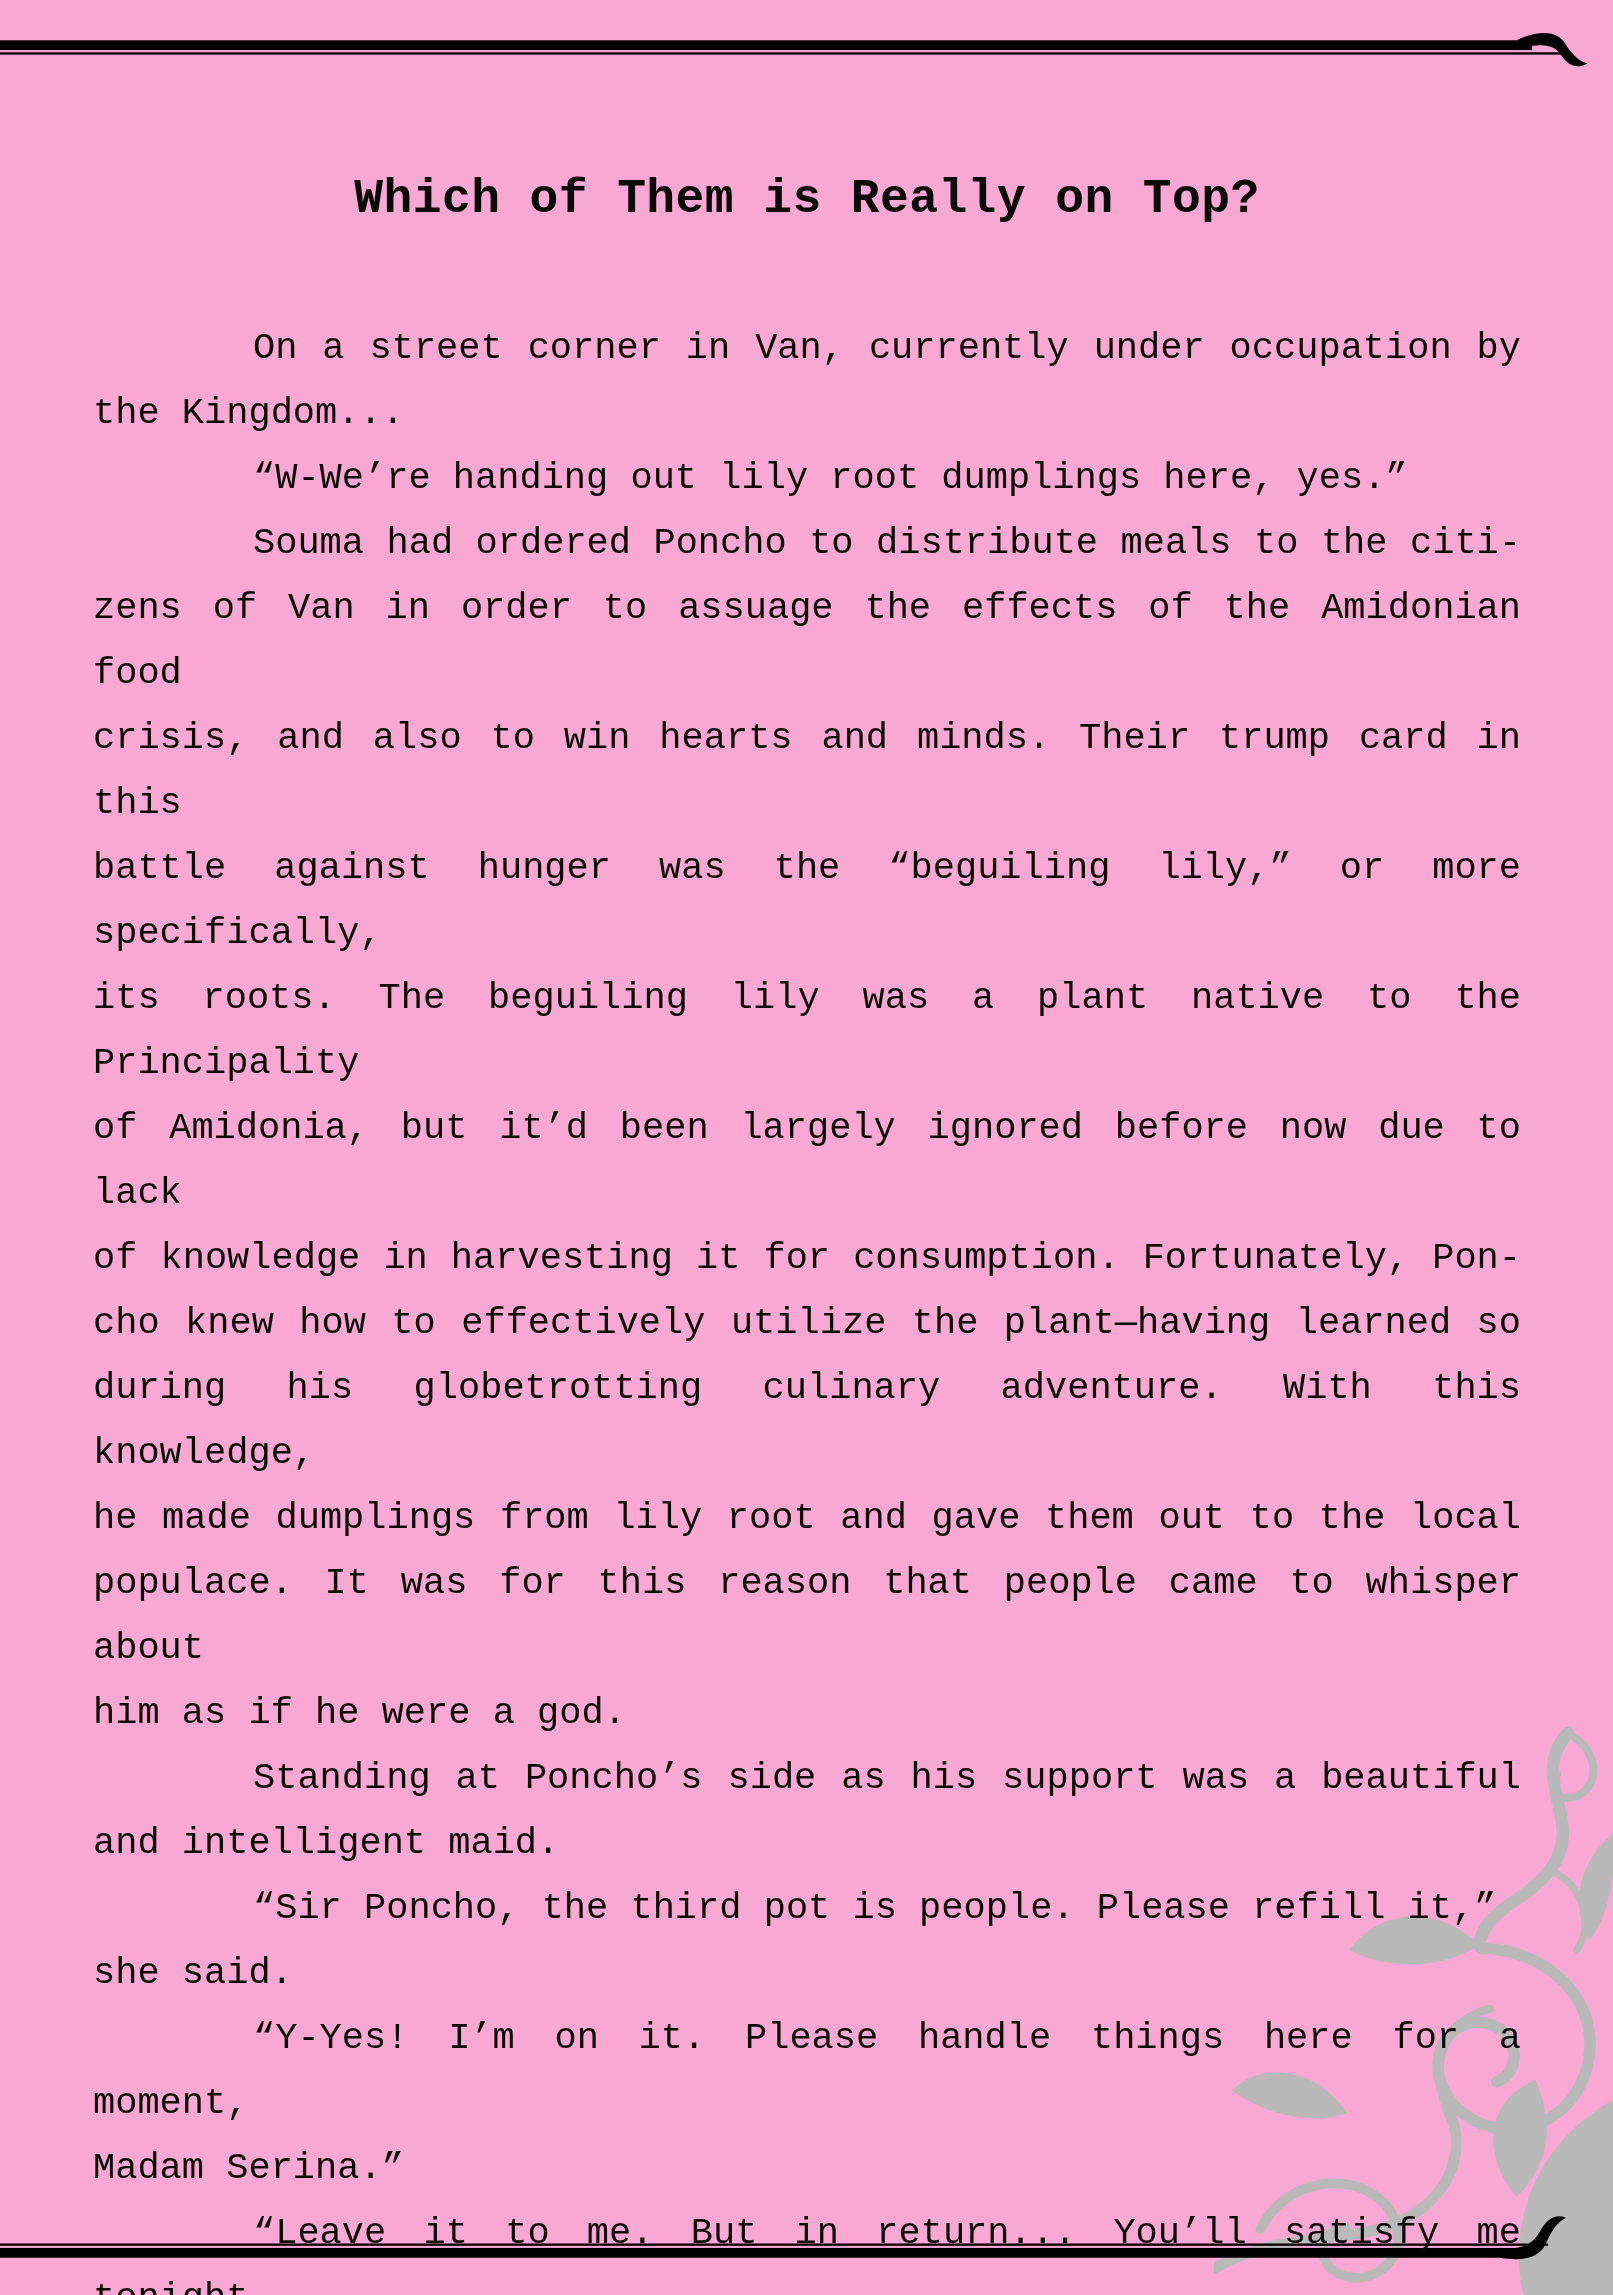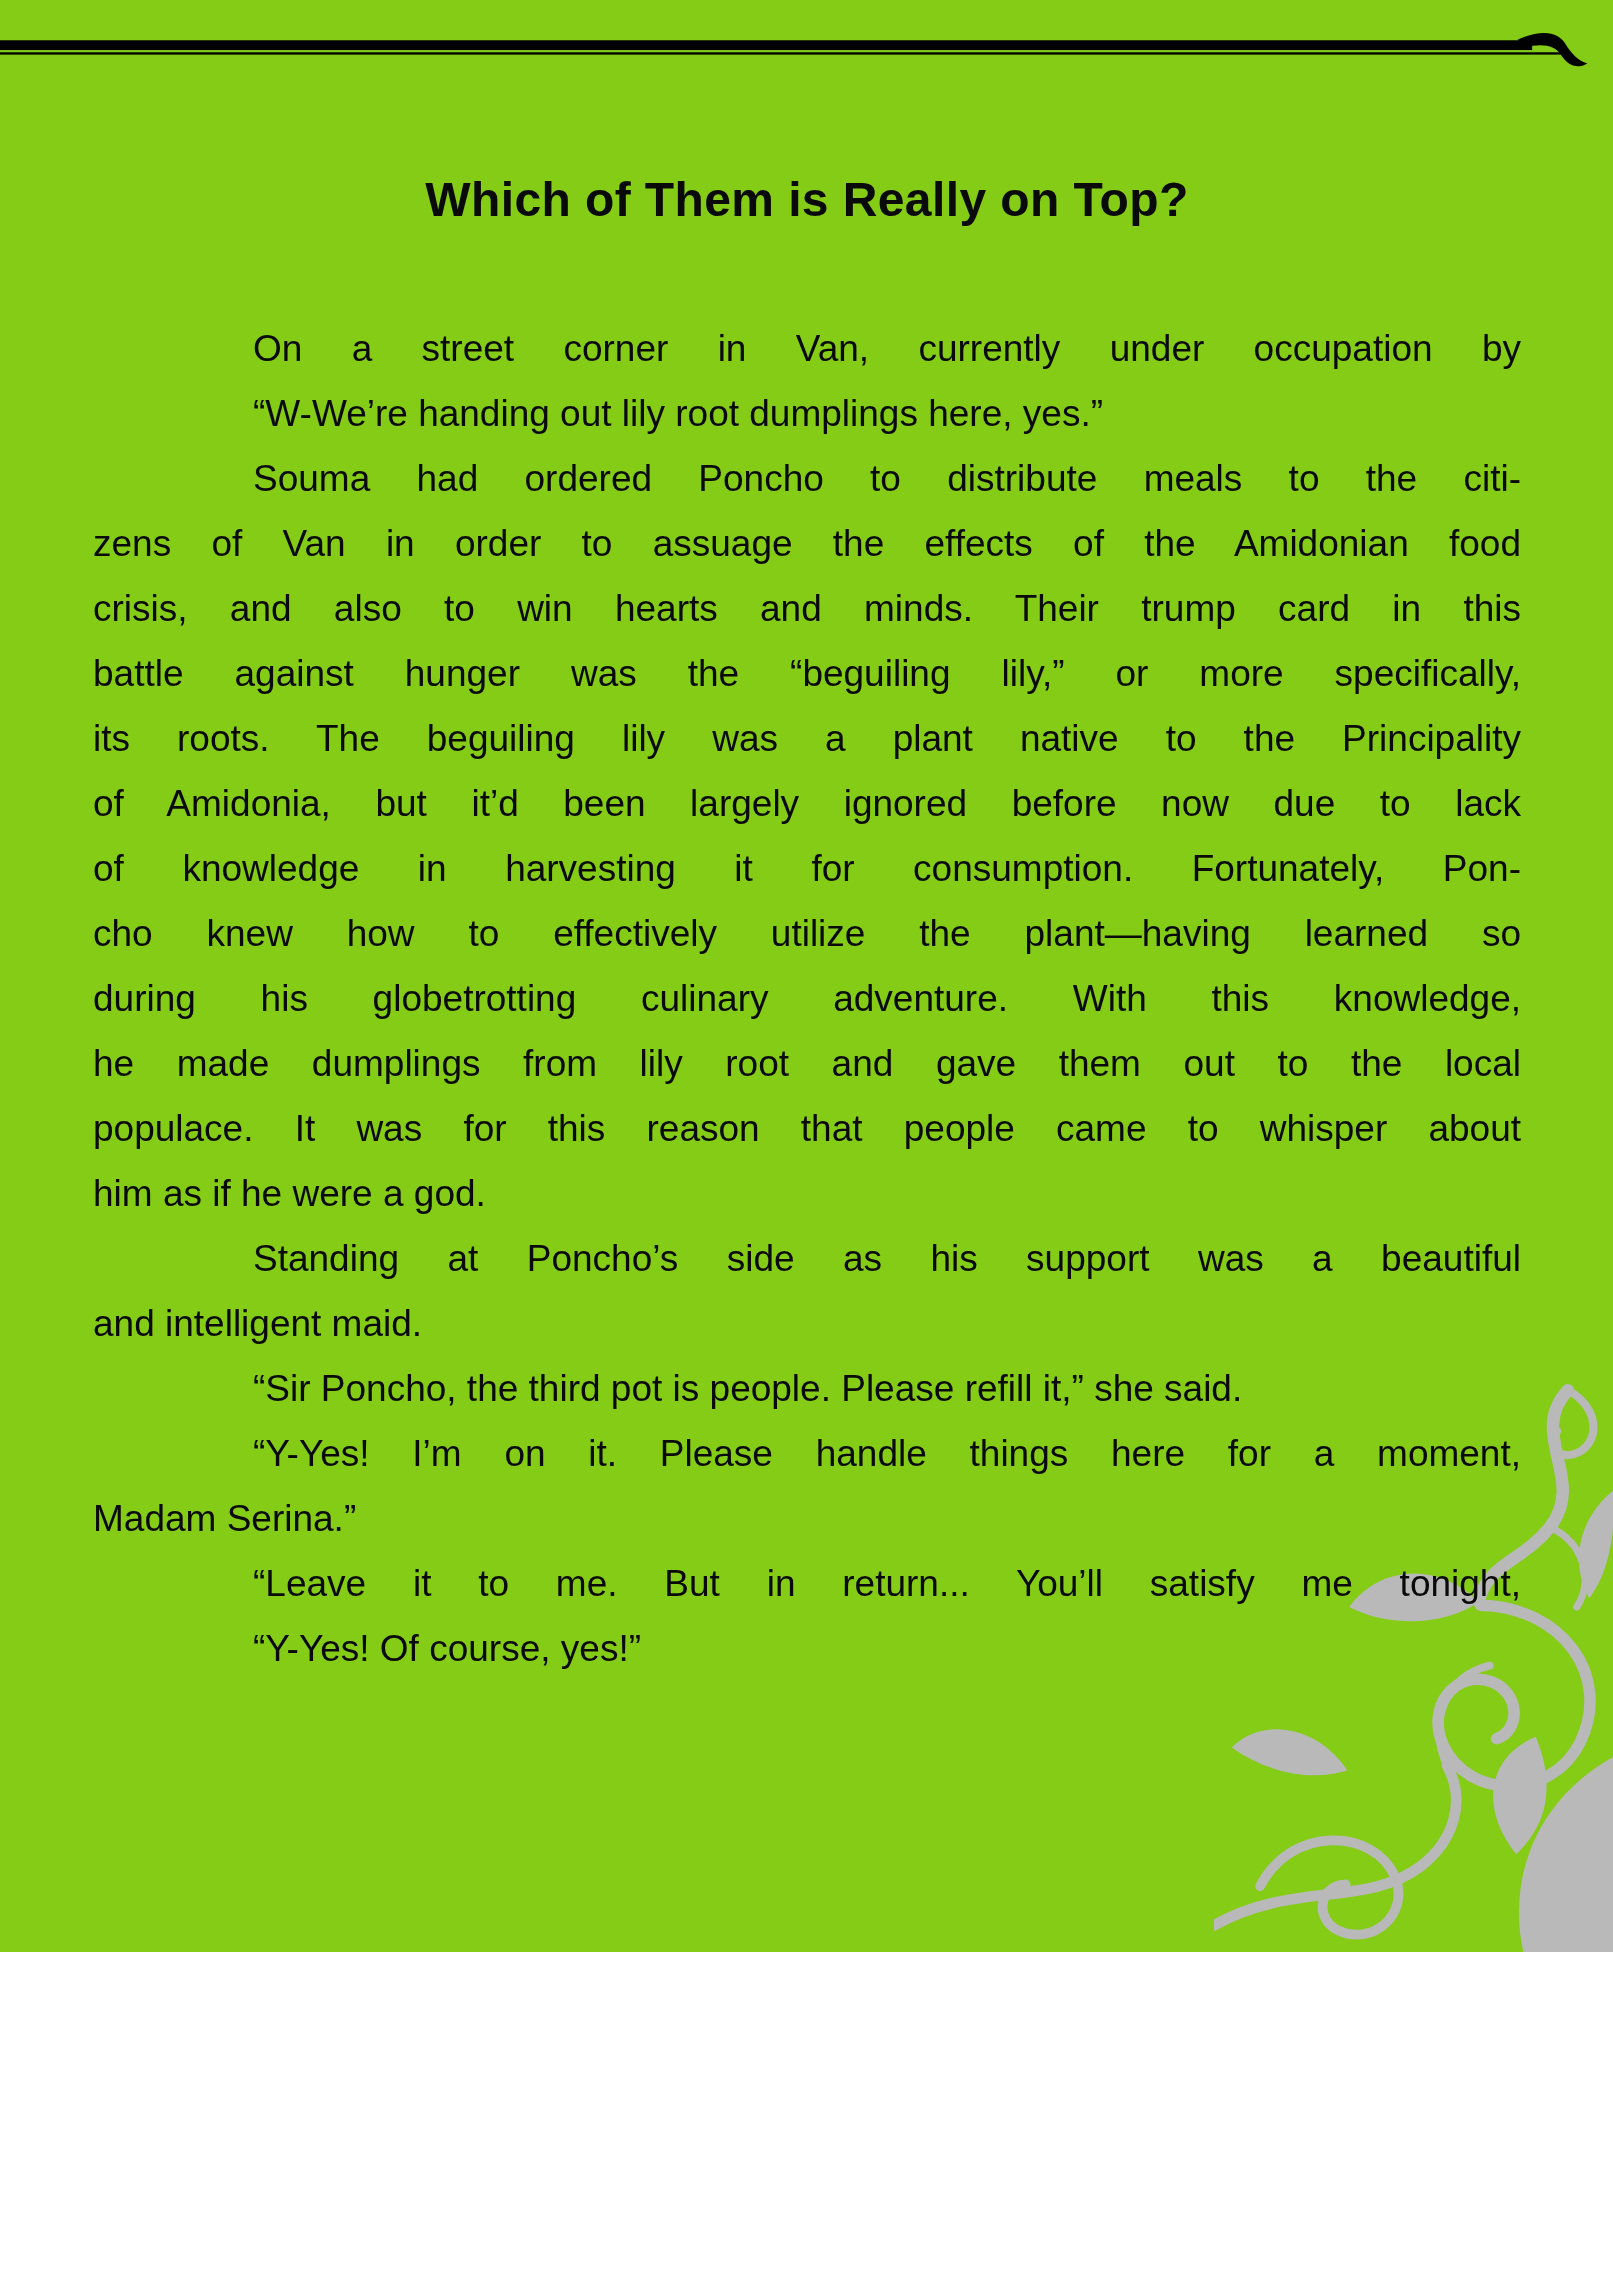--- a/index.html
+++ b/index.html
@@ -1,22 +1,22 @@
 <!DOCTYPE html>
 <html style="font-size:14.2px"><head>
 <meta charset="utf-8">
 <style>
   html,body{margin:0;padding:0;background:#ffffff;}
   .page{
     position:relative;
     width:1614px;
-    height:1952px;
-    background:#84cc16;
+    height:2295px;
+    background:#f9a8d4;
     overflow:hidden;
-    font-family:Liberation Sans, sans-serif;
+    font-family:Liberation Mono, monospace;
     color:#0a0a0a;
   }
   .deco{position:absolute;pointer-events:none;}
   #flourish{right:0;bottom:0;}
   #topRule{left:0;top:0;}
   #bottomRule{left:0;top:2207px;}
   .content{
     position:absolute;
     left:93px;
     top:0;
@@ -85,20 +85,21 @@
     <rect x="0" y="41" width="1740" height="2.6" fill="#000000"></rect>
     <rect x="0" y="46" width="1702" height="11" fill="#000000"></rect>
     <path fill="#000000" d="M1686,57 C1716,62 1732,55 1738,40 C1743,28 1750,17 1760,12 C1748,7 1738,14 1731,27 C1723,42 1709,49 1686,46 Z"></path>
   </svg>
 
   <div class="content">
     <h1 class="title">Which of Them is Really on Top?</h1>
     <div class="body-text">
         <div class="para">
           <div class="line first">On a street corner in Van, currently under occupation by</div>
+          <div class="line last">the Kingdom...</div>
         </div>
         <div class="para">
           <div class="line first last">“W-We’re handing out lily root dumplings here, yes.”</div>
         </div>
         <div class="para">
           <div class="line first">Souma had ordered Poncho to distribute meals to the citi-</div>
           <div class="line">zens of Van in order to assuage the effects of the Amidonian food</div>
           <div class="line">crisis, and also to win hearts and minds. Their trump card in this</div>
           <div class="line">battle against hunger was the “beguiling lily,” or more specifically,</div>
           <div class="line">its roots. The beguiling lily was a plant native to the Principality</div>

